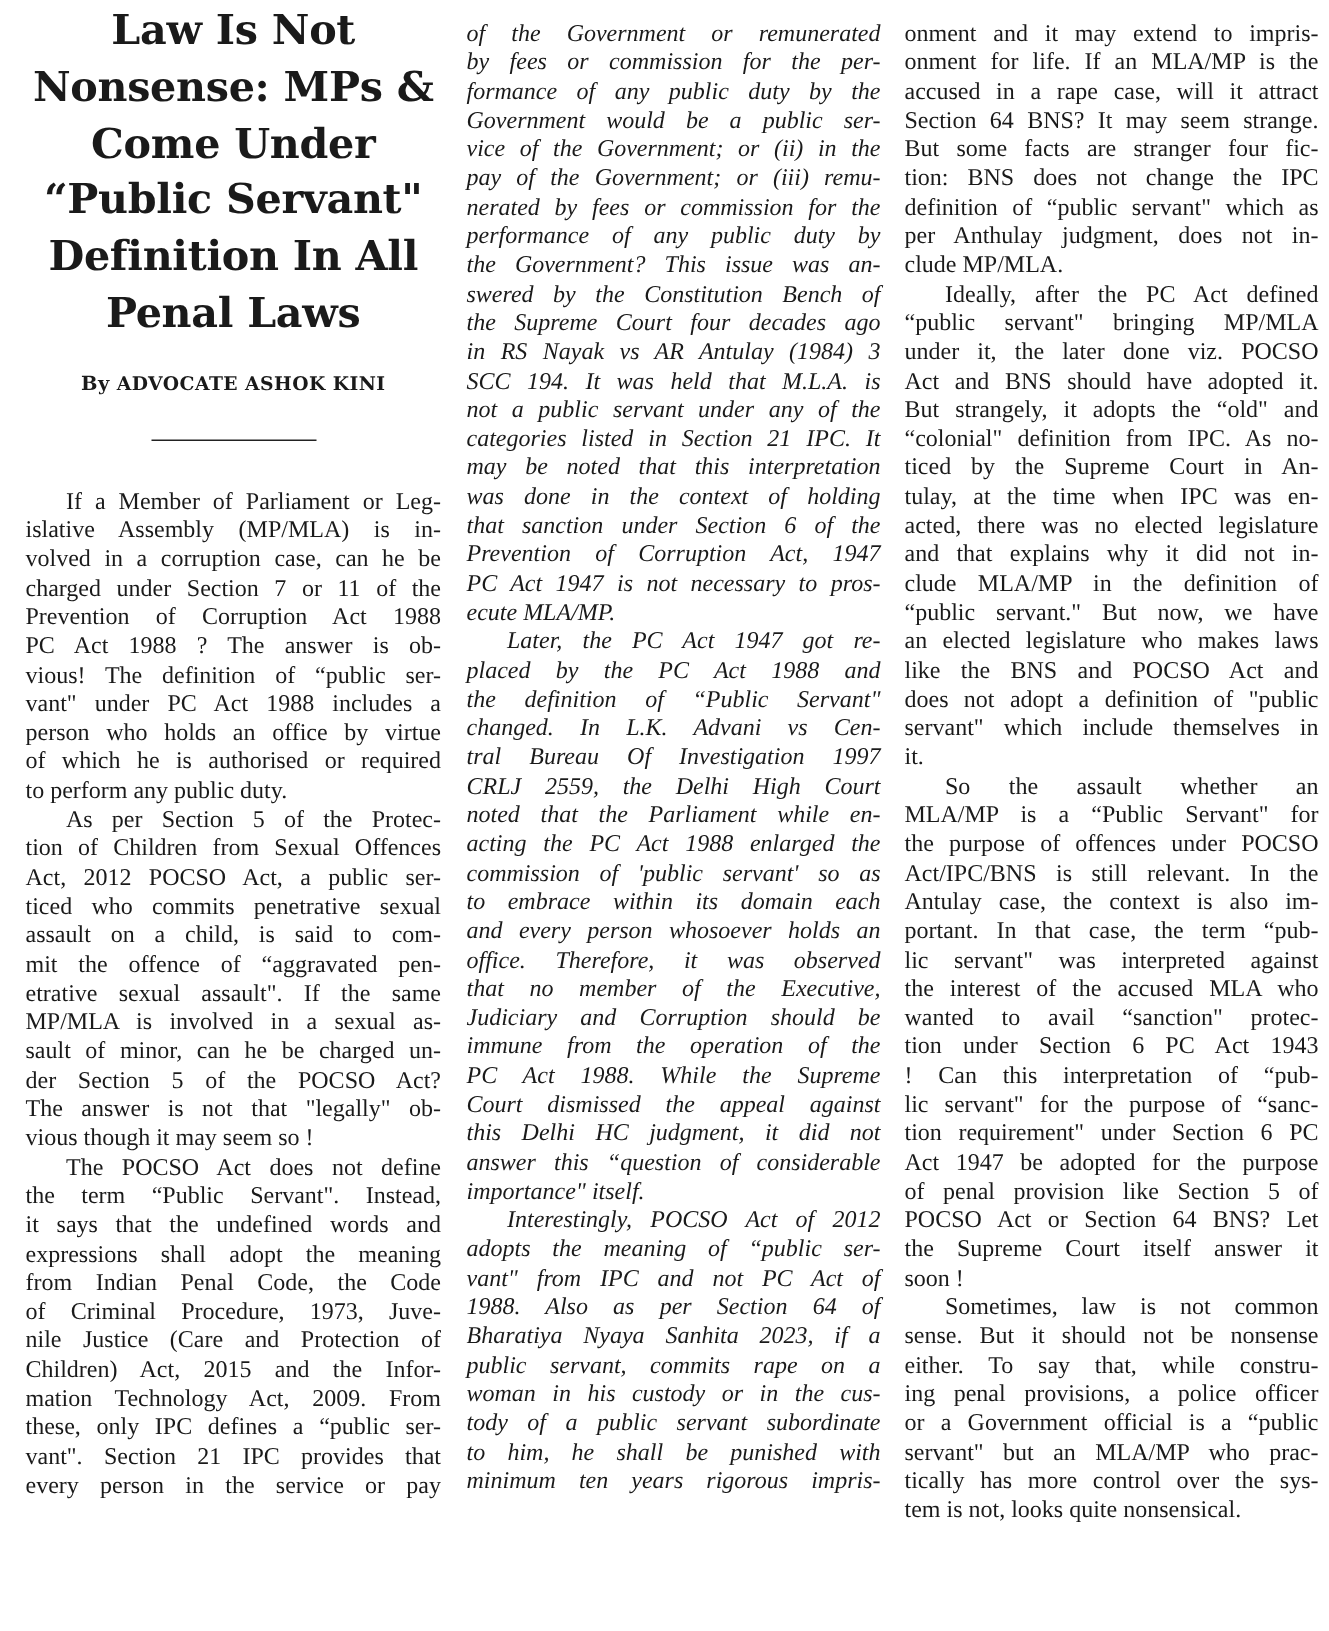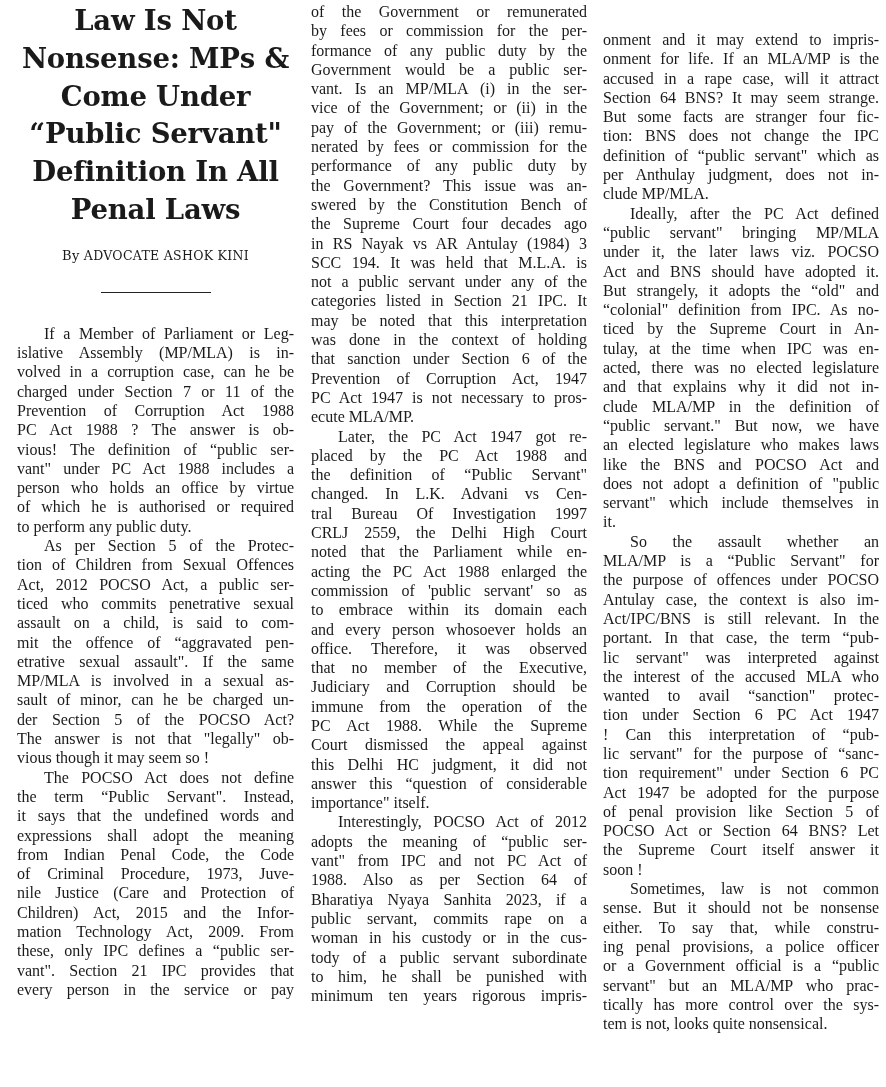--- a/index.html
+++ b/index.html
@@ -18,21 +18,21 @@
     font-weight: bold;
     font-size: 27.5px;
     line-height: 37.8px;
     text-align: center;
     margin-top: 2px;
     letter-spacing: -0.2px;
   }
   .title .tl { display: block; white-space: nowrap; }
   .byline {
     text-align: center;
-    font-weight: normal;
+    font-weight: bold;
     font-size: 12.5px;
     margin-top: 19px;
     letter-spacing: 0.3px;
     white-space: nowrap;
   }
   .byline .by { font-size: 13px; }
   .rule {
     width: 110px; height: 0; border-top: 1px solid #222;
     margin: 29px auto 0 auto;
   }
@@ -108,27 +108,26 @@
         <span class="ln">nile Justice (Care and Protection of</span>
         <span class="ln">Children) Act, 2015 and the Infor-</span>
         <span class="ln">mation Technology Act, 2009.  From</span>
         <span class="ln">these, only IPC defines a “public ser-</span>
         <span class="ln">vant".  Section 21 IPC provides that</span>
         <span class="ln">every person in the service or pay</span>
       </div>
   </div>
 </div>
 
-<div class="col" id="col2" style="top:2px;">
+<div class="col" id="col2" style="top:13px;font-style:italic;">
   <div class="para">
       <span class="ln">of the Government or remunerated</span>
       <span class="ln">by fees or commission for the per-</span>
       <span class="ln">formance of any public duty by the</span>
       <span class="ln">Government would be a public ser-</span>
-      <span class="ln">vant.  Is an MP/MLA (i) in the ser-</span>
       <span class="ln">vice of the Government; or (ii) in the</span>
       <span class="ln">pay of the Government; or (iii) remu-</span>
       <span class="ln">nerated by fees or commission for the</span>
       <span class="ln">performance of any public duty by</span>
       <span class="ln">the Government? This issue was an-</span>
       <span class="ln">swered by the Constitution Bench of</span>
       <span class="ln">the Supreme Court four decades ago</span>
       <span class="ln">in RS Nayak vs AR Antulay (1984) 3</span>
       <span class="ln">SCC 194.  It was held that M.L.A. is</span>
       <span class="ln">not a public servant under any of the</span>
@@ -169,62 +168,62 @@
       <span class="ln">1988.   Also as per Section 64 of</span>
       <span class="ln">Bharatiya Nyaya Sanhita 2023, if a</span>
       <span class="ln">public servant, commits rape on a</span>
       <span class="ln">woman in his custody or in the cus-</span>
       <span class="ln">tody of a public servant subordinate</span>
       <span class="ln">to him, he shall be punished with</span>
       <span class="ln">minimum ten years rigorous impris-</span>
     </div>
 </div>
 
-<div class="col" id="col3" style="top:30px;">
+<div class="col" id="col3" style="top:13px;">
   <div class="para">
       <span class="ln">onment and it may extend to impris-</span>
       <span class="ln">onment for life.  If an MLA/MP is the</span>
       <span class="ln">accused in a rape case, will it attract</span>
       <span class="ln">Section 64 BNS? It may seem strange.</span>
       <span class="ln">But some facts are stranger four fic-</span>
       <span class="ln">tion:  BNS does not change the IPC</span>
       <span class="ln">definition of “public servant" which as</span>
       <span class="ln">per Anthulay judgment, does not in-</span>
       <span class="ln last">clude MP/MLA.</span>
     </div>
   <div class="para">
       <span class="ln indent">Ideally, after the PC Act defined</span>
       <span class="ln">“public servant" bringing MP/MLA</span>
-      <span class="ln">under it, the later laws viz.  POCSO</span>
+      <span class="ln">under it, the later done viz.  POCSO</span>
       <span class="ln">Act and BNS should have adopted it.</span>
       <span class="ln">But strangely, it adopts the “old" and</span>
       <span class="ln">“colonial" definition from IPC. As no-</span>
       <span class="ln">ticed by the Supreme Court in An-</span>
       <span class="ln">tulay, at the time when IPC was en-</span>
       <span class="ln">acted, there was no elected legislature</span>
       <span class="ln">and that explains why it did not in-</span>
       <span class="ln">clude MLA/MP in the definition of</span>
       <span class="ln">“public servant." But now, we have</span>
       <span class="ln">an elected legislature who makes laws</span>
       <span class="ln">like the BNS and POCSO Act and</span>
       <span class="ln">does not adopt a definition of "public</span>
       <span class="ln">servant" which include themselves in</span>
       <span class="ln last">it.</span>
     </div>
   <div class="para">
       <span class="ln indent">So the assault whether an</span>
       <span class="ln">MLA/MP is a “Public Servant" for</span>
       <span class="ln">the purpose of offences under POCSO</span>
+      <span class="ln">Act/IPC/BNS is still relevant.  In the</span>
       <span class="ln">Antulay case, the context is also im-</span>
-      <span class="ln">Act/IPC/BNS is still relevant.  In the</span>
       <span class="ln">portant. In that case, the term “pub-</span>
       <span class="ln">lic servant" was interpreted against</span>
       <span class="ln">the interest of the accused MLA who</span>
       <span class="ln">wanted to avail “sanction" protec-</span>
-      <span class="ln">tion under Section 6 PC Act 1947</span>
+      <span class="ln">tion under Section 6 PC Act 1943</span>
       <span class="ln">!  Can this interpretation of “pub-</span>
       <span class="ln">lic servant" for the purpose of “sanc-</span>
       <span class="ln">tion requirement" under Section 6 PC</span>
       <span class="ln">Act 1947 be adopted for the purpose</span>
       <span class="ln">of penal provision like Section 5 of</span>
       <span class="ln">POCSO Act or Section 64 BNS? Let</span>
       <span class="ln">the Supreme Court itself answer it</span>
       <span class="ln last">soon !</span>
     </div>
   <div class="para">

